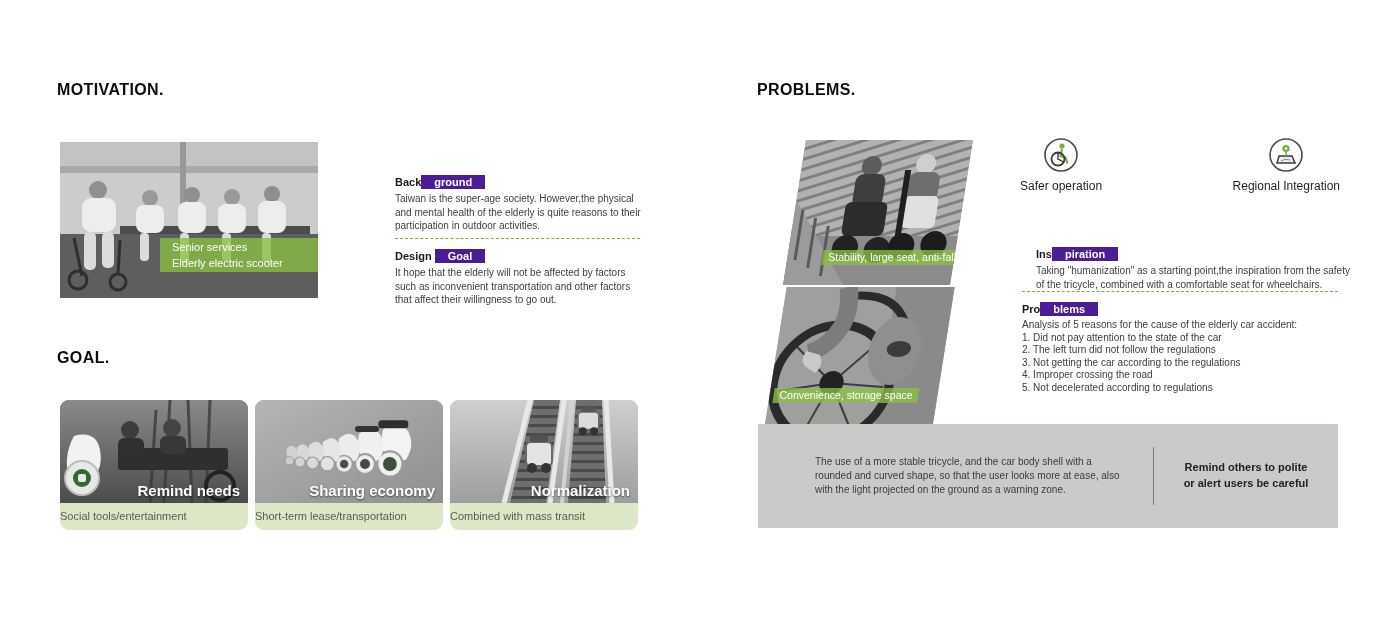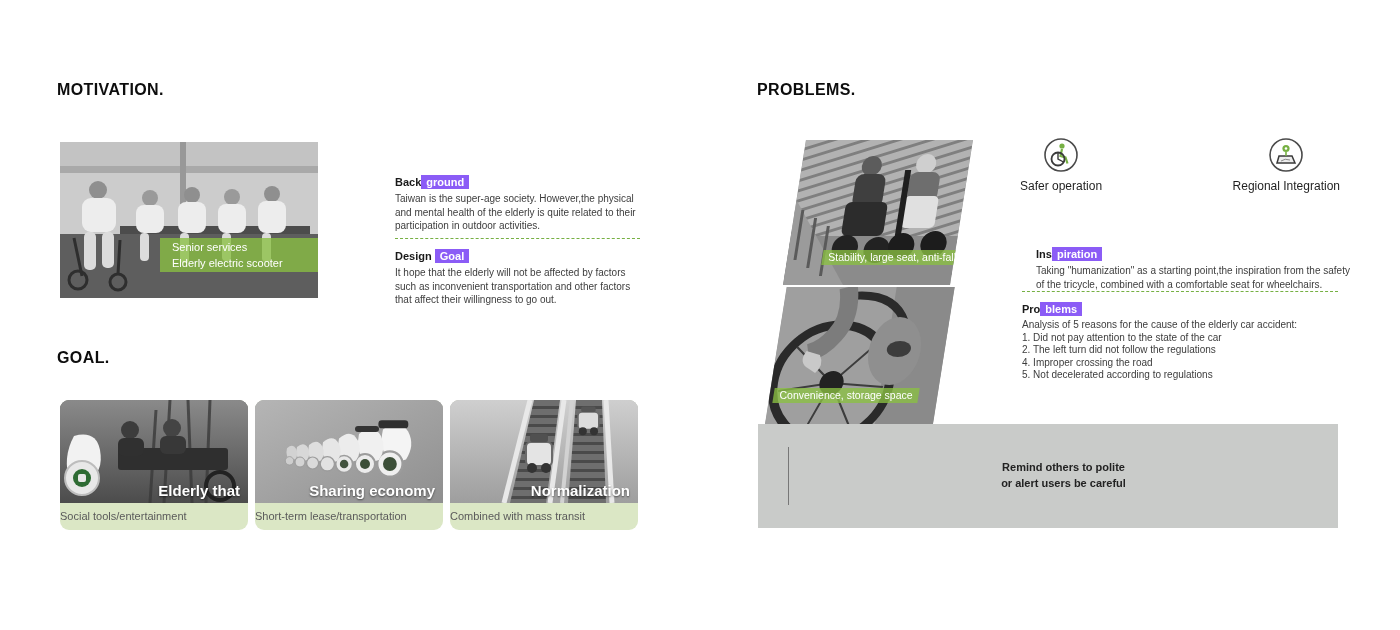--- a/index.html
+++ b/index.html
@@ -11,21 +11,21 @@
   
   .photo-main { position:absolute; left:60px; top:142px; width:258px; height:156px; overflow:hidden; }
   .photo-main svg { display:block; }
   .photo-band { position:absolute; left:100px; right:0; top:96px; height:34px;
     background:rgba(139,192,66,0.78); color:#fff; font-size:11px; line-height:16px;
     padding:1px 0 16px 12px; }
 
   
   .tb { position:absolute; width:248px; }
   .tb-h { font-size:11px; font-weight:bold; color:#1a1a1a; margin-bottom:4px; }
-  .hl { background:#8b5cf6; color:#ffffff; padding:1px 5px; }
+  .hl { background:#4c1d95; color:#ffffff; padding:1px 13px; }
   .tb-body { font-size:10px; color:#3d3d3d; line-height:1.36; }
   .dash-sep { position:absolute; border-top:1px dashed #76b043; }
 
   
   .goal-row { position:absolute; left:60px; top:400px; display:flex; gap:7px; }
   .goal-card { width:188px; height:130px; background:#dbe7c5; border-radius:9px; position:relative; }
   .goal-img { position:relative; width:188px; height:103px; border-radius:9px 9px 0 0; overflow:hidden; }
   .goal-img svg { display:block; }
   .goal-img-label { position:absolute; right:8px; bottom:4px; color:#fff; font-size:15px; font-weight:bold;
     text-shadow:0 1px 2px rgba(0,0,0,0.55); }
@@ -97,21 +97,21 @@
       <path d="M14,96 L22,134 M60,98 L58,132" stroke="#2e2e2e" stroke-width="3" fill="none"></path>
     </svg>
     <div class="photo-band">
       <div>Senior services</div>
       <div>Elderly electric scooter</div>
     </div>
   </div>
 
   <div class="tb" style="left:395px; top:176px;">
     <div class="tb-h"><span>Back</span><span class="hl">ground</span></div>
-    <div class="tb-body">Taiwan is the super-age society. However,the physical and mental health of the elderly is quite related to their participation in outdoor activities.</div>
+    <div class="tb-body">Taiwan is the super-age society. However,the physical and mental health of the elderly is quite reasons to their participation in outdoor activities.</div>
   </div>
 
   <div class="dash-sep" style="left:395px; top:238px; width:245px;"></div>
 
   <div class="tb" style="left:395px; top:250px;">
     <div class="tb-h"><span>Design </span><span class="hl">Goal</span></div>
     <div class="tb-body">It hope that the elderly will not be affected by factors such as inconvenient transportation and other factors that affect their willingness to go out.</div>
   </div>
 
   <div class="sec-title" style="left:57px; top:349px;">GOAL.</div>
@@ -137,21 +137,21 @@
             <rect x="58" y="38" width="26" height="18" rx="6" fill="#303030"></rect>
           <circle cx="112" cy="28" r="9" fill="#444"></circle>
             <rect x="100" y="36" width="26" height="18" rx="6" fill="#383838"></rect>
           <circle cx="160" cy="86" r="14" fill="none" stroke="#222" stroke-width="4"></circle>
 
           <path d="M14,36 q22,-6 26,14 q4,22 -12,30 l-18,2 q-8,-24 4,-46 z" fill="#f2f2f2"></path>
           <circle cx="22" cy="78" r="17" fill="#e8e8e8" stroke="#bdbdbd" stroke-width="2"></circle>
           <circle cx="22" cy="78" r="9" fill="#2e6b33"></circle>
           <rect x="18" y="74" width="8" height="8" rx="2" fill="#e8e8e8"></rect>
         </svg>
-        <div class="goal-img-label">Elderly that</div>
+        <div class="goal-img-label">Remind needs</div>
       </div>
       <div class="goal-caption">Social tools/entertainment</div>
     </div>
 
     <div class="goal-card">
       <div class="goal-img">
         <svg width="188" height="103" viewBox="0 0 188 103">
           <rect width="188" height="103" fill="#a8a8a8"></rect>
           <rect width="188" height="103" fill="url(#g2)"></rect>
           <defs>
@@ -326,25 +326,27 @@
     <div class="tb-body">Taking "humanization" as a starting point,the inspiration from the safety of the tricycle, combined with a comfortable seat for wheelchairs.</div>
   </div>
 
   <div class="dash-sep" style="left:1022px; top:291px; width:316px;"></div>
 
   <div class="tb" style="left:1022px; top:303px; width:320px;">
     <div class="tb-h"><span>Pro</span><span class="hl">blems</span></div>
     <div class="plist">Analysis of 5 reasons for the cause of the elderly car accident:</div>
     <div class="plist">1. Did not pay attention to the state of the car</div>
     <div class="plist">2. The left turn did not follow the regulations</div>
+    <div class="plist">3. Not getting the car according to the regulations</div>
     <div class="plist">4. Improper crossing the road</div>
     <div class="plist">5. Not decelerated according to regulations</div>
   </div>
 
   <div class="gray-box">
+    <div class="gray-left">The use of a more stable tricycle, and the car body shell with a rounded and curved shape, so that the user looks more at ease, also with the light projected on the ground as a warning zone.</div>
     <div class="gray-div"></div>
     <div class="gray-right">
       <div>Remind others to polite</div>
       <div>or alert users be careful</div>
     </div>
   </div>
 
 </div>
 
 </body></html>

